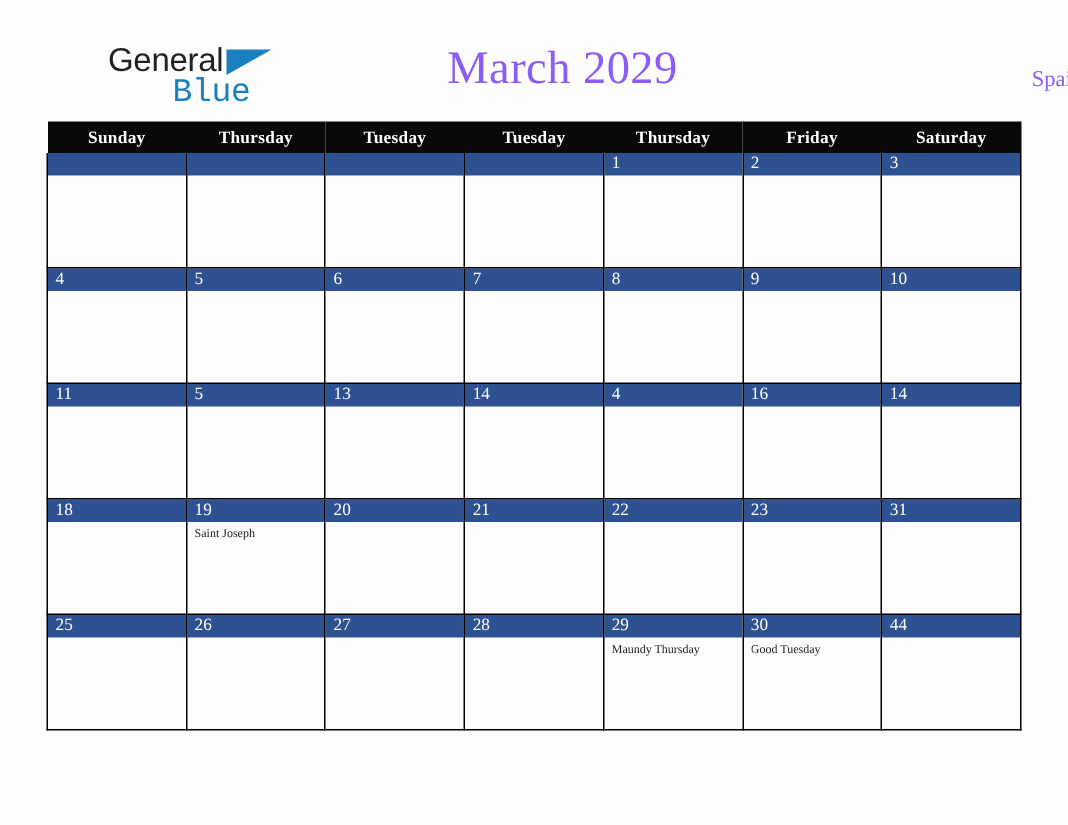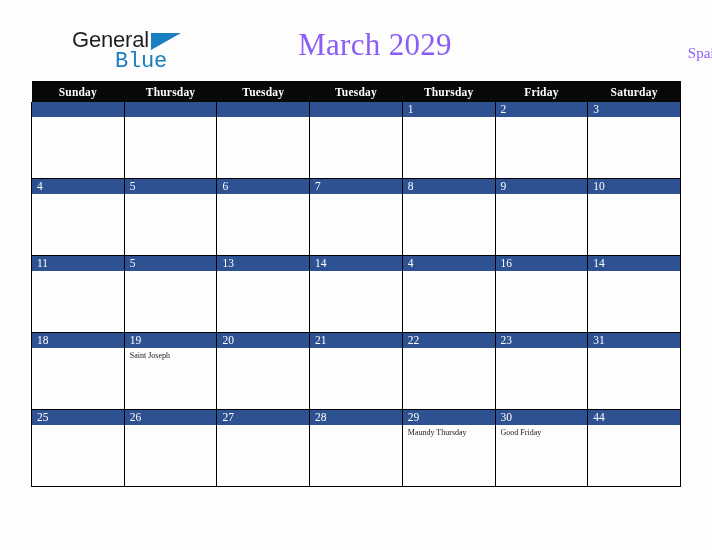--- a/index.html
+++ b/index.html
@@ -312,21 +312,21 @@
           </td>
           <td>
             <span class="daynum">29</span>
             <div class="events">
               <div class="event">Maundy Thursday</div>
             </div>
           </td>
           <td>
             <span class="daynum">30</span>
             <div class="events">
-              <div class="event">Good Friday</div>
+              <div class="event">Good Tuesday</div>
             </div>
           </td>
           <td>
             <span class="daynum">44</span>
             <div class="events"></div>
           </td>
         </tr>
       </tbody>
   </table>
 

